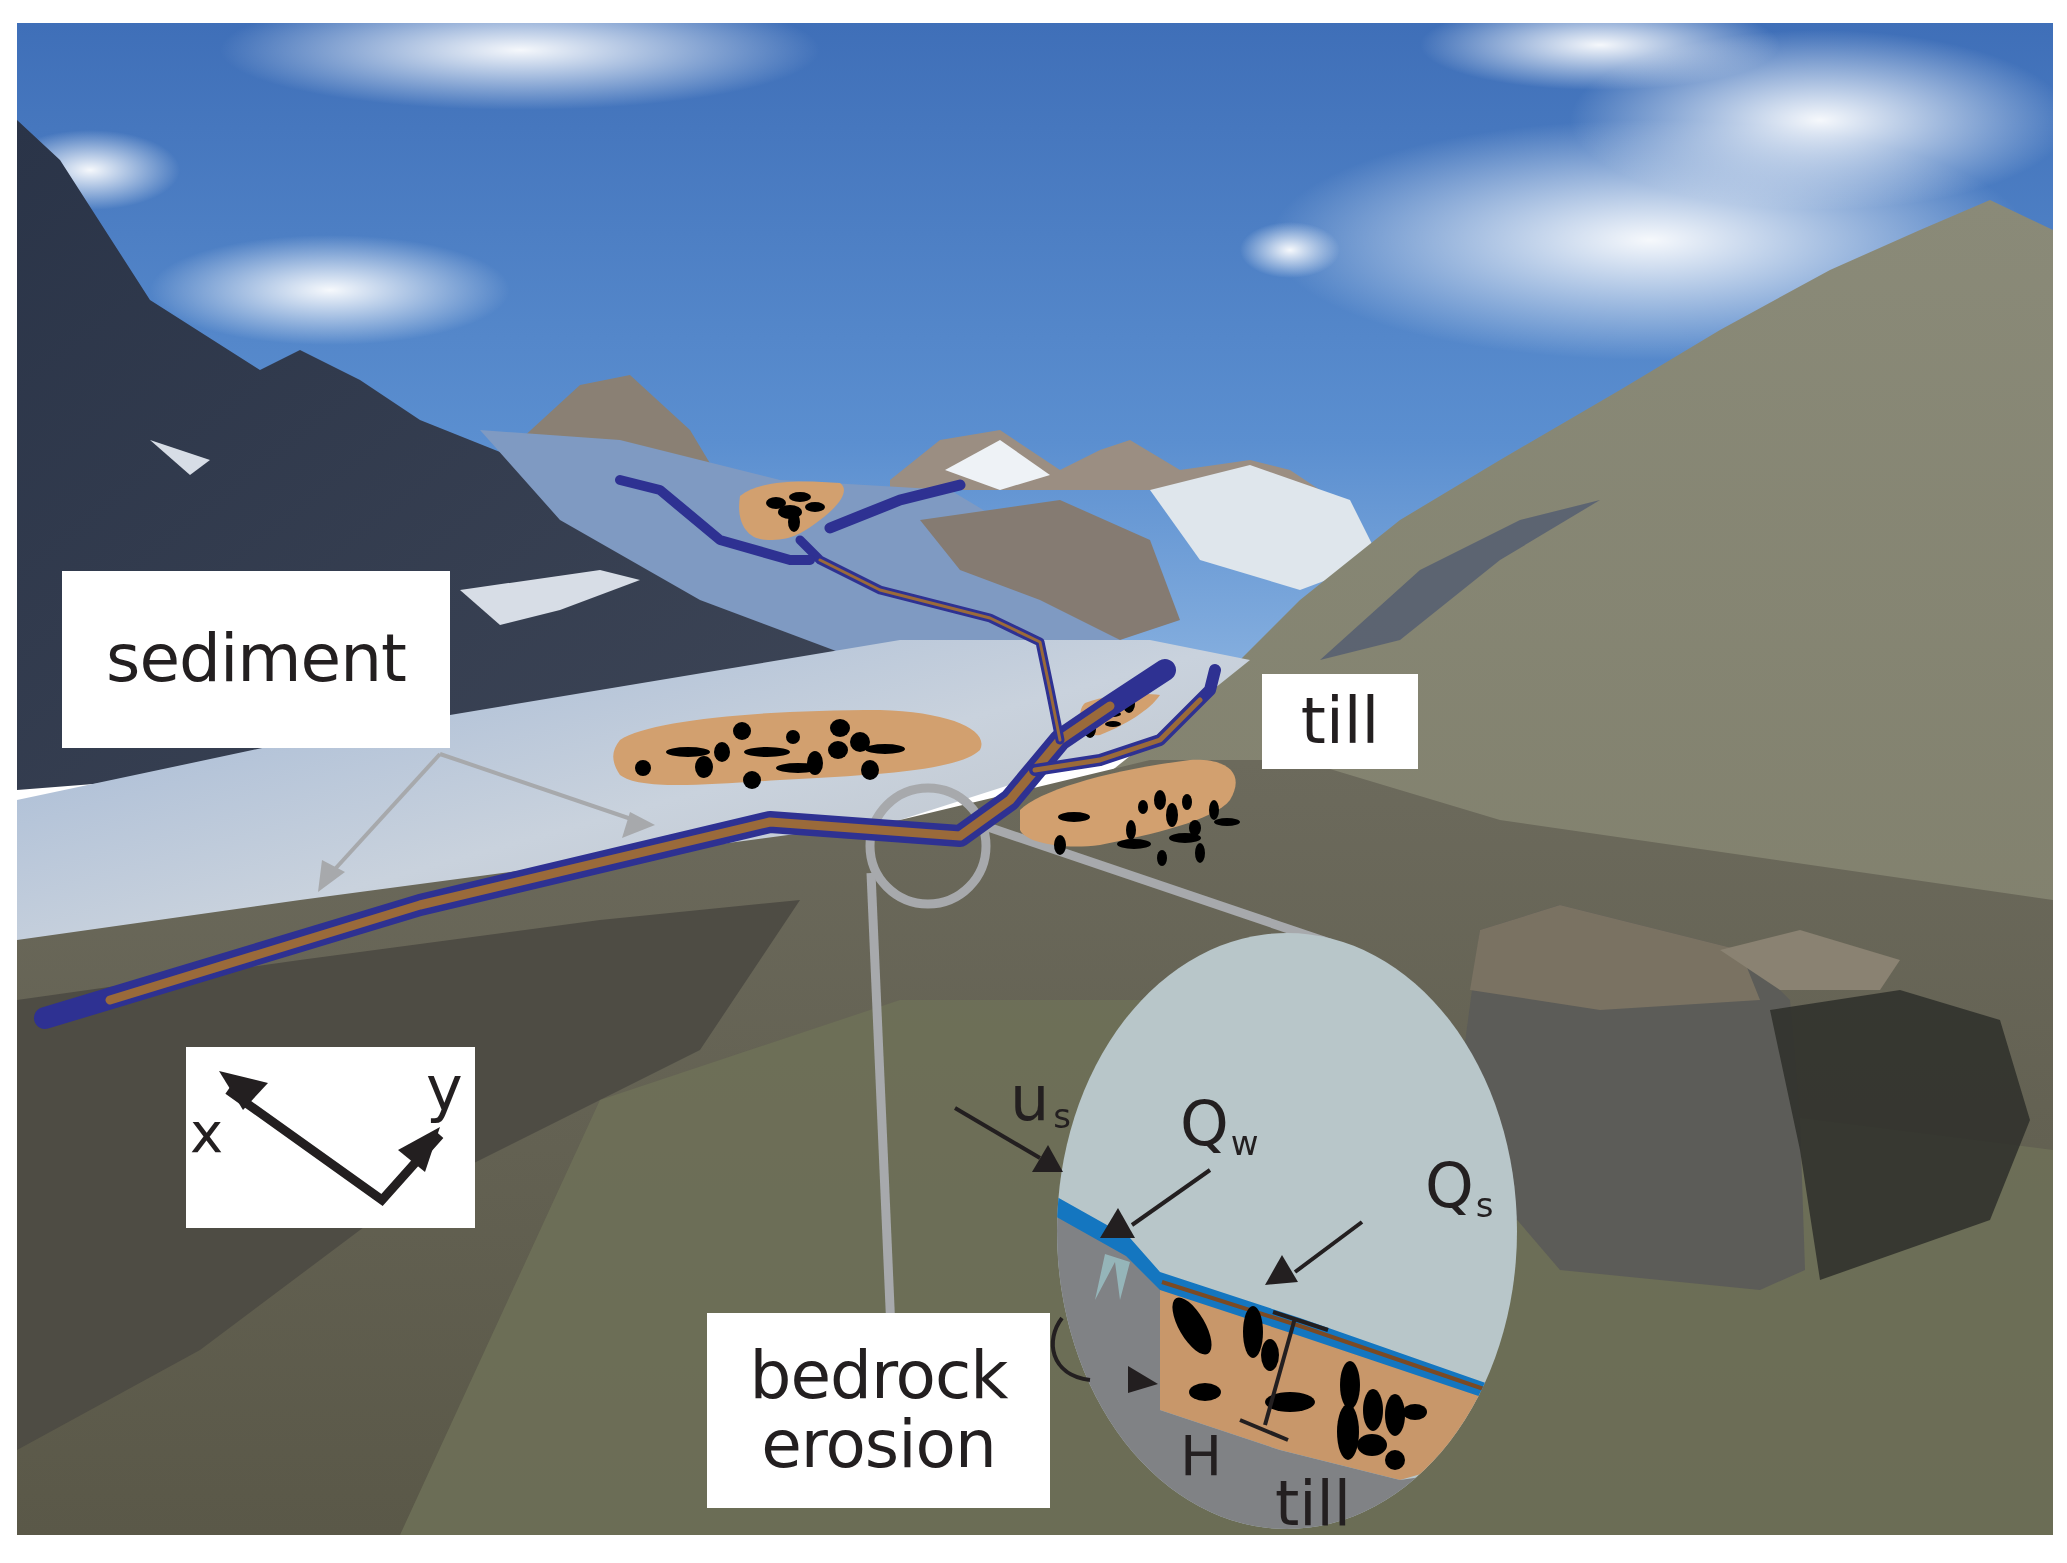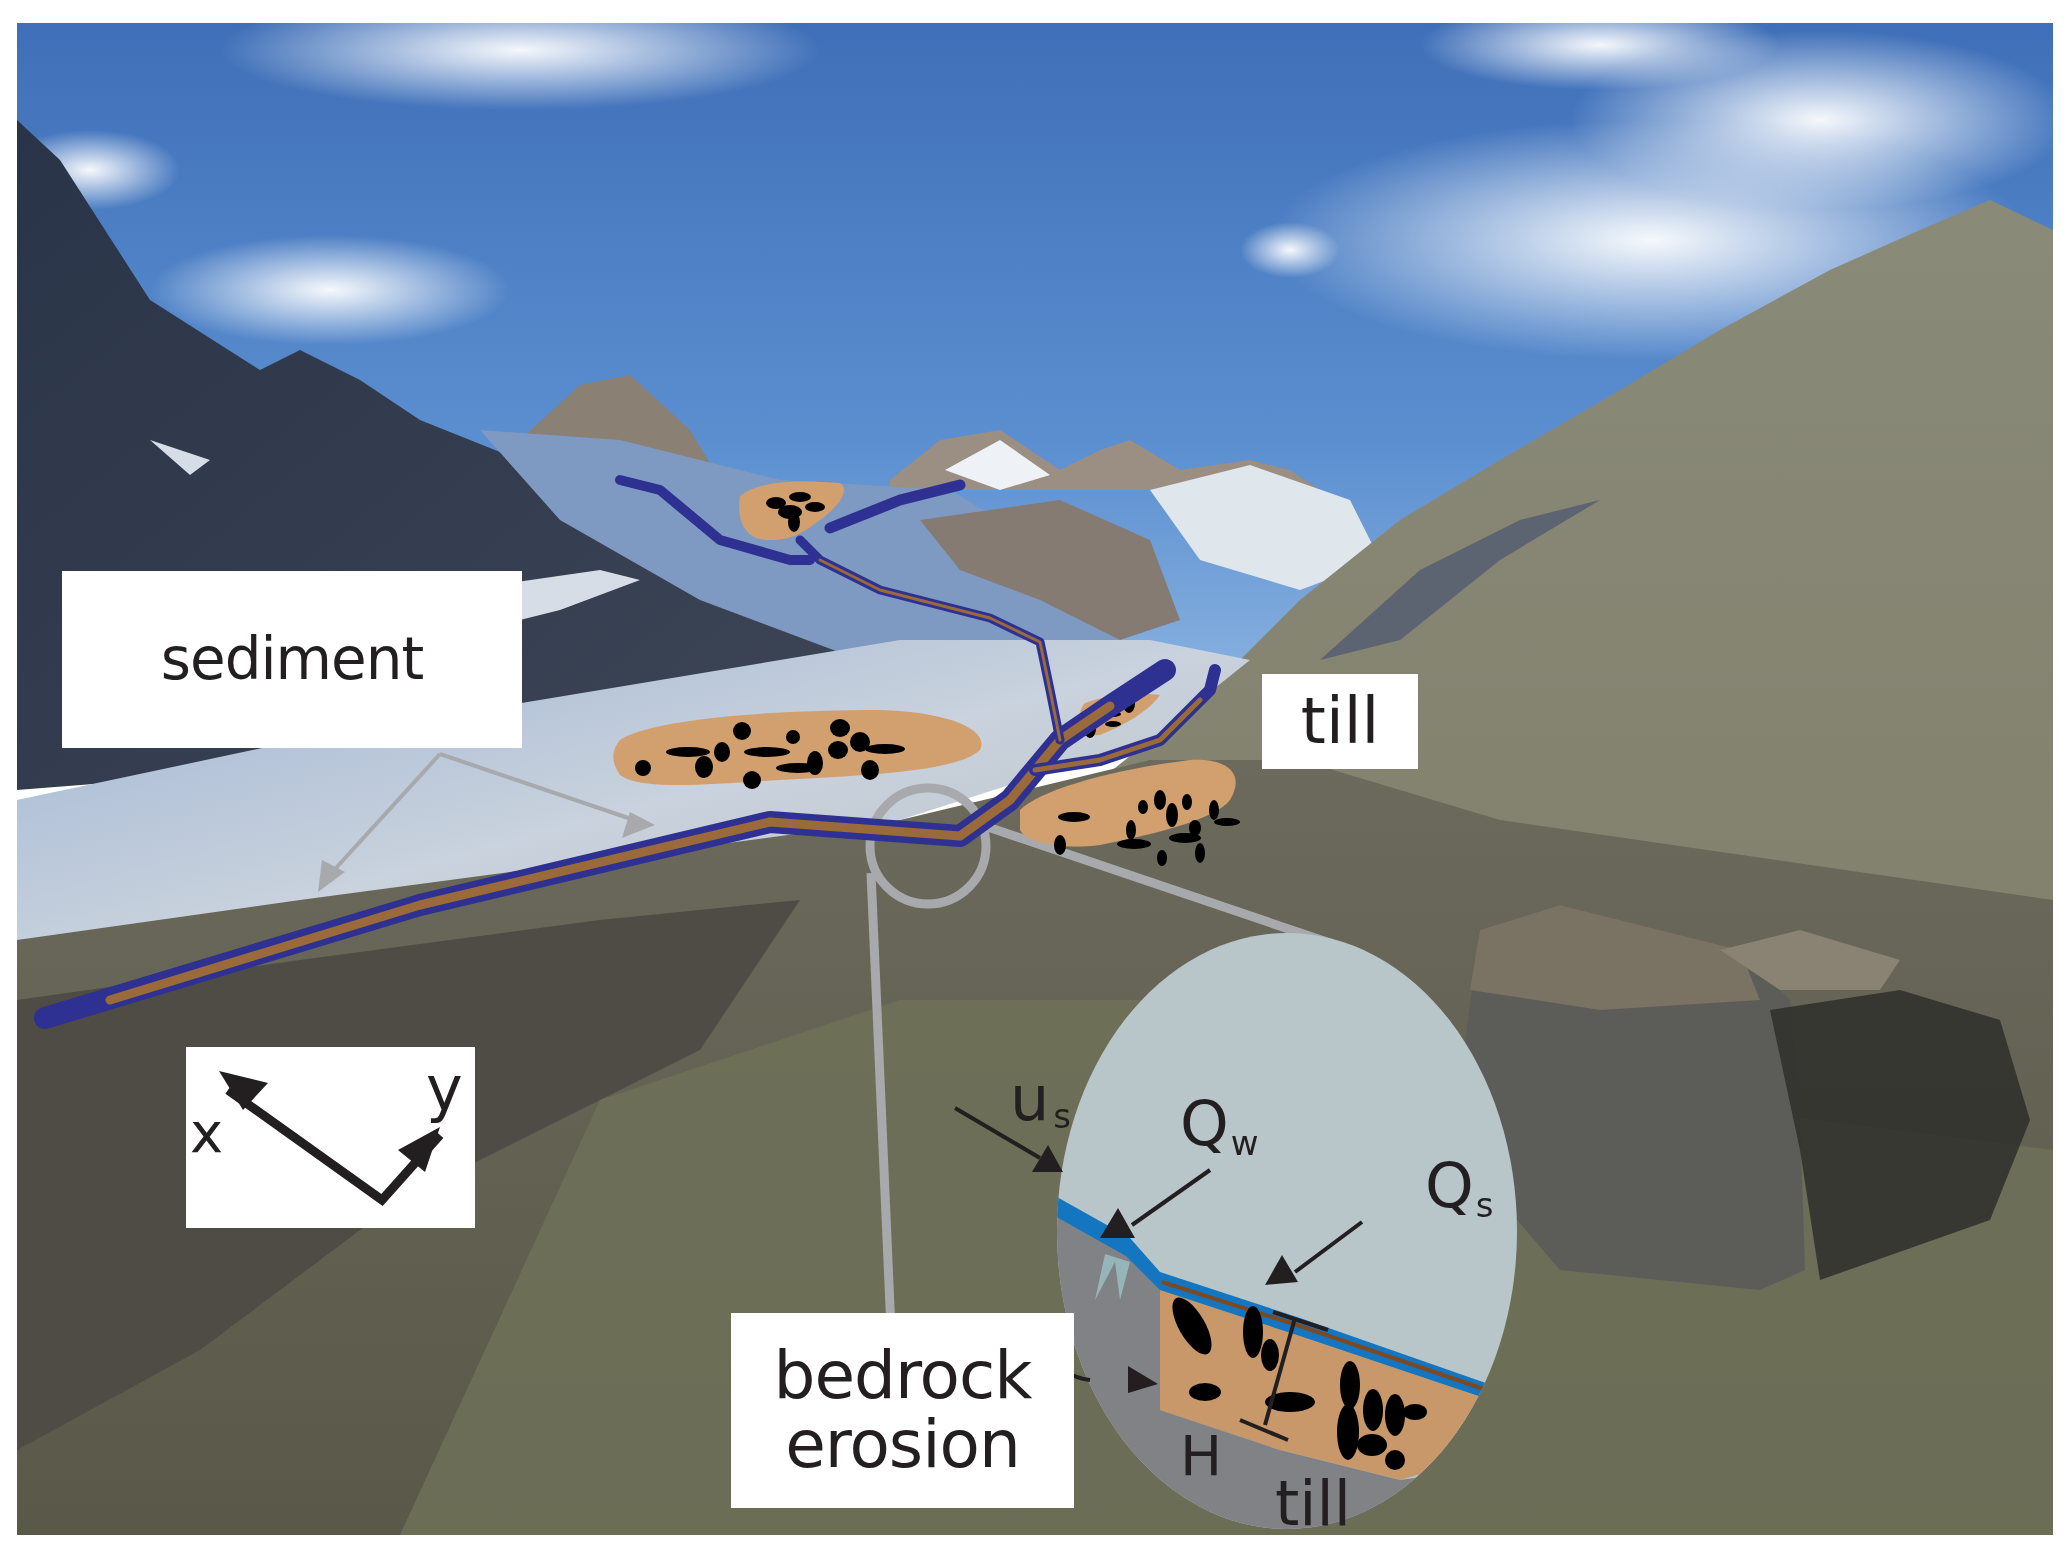--- a/index.html
+++ b/index.html
@@ -1,22 +1,22 @@
 <!DOCTYPE html>
 <html><head>
   <meta charset="utf-8">
   <style>
     html, body { margin: 0; padding: 0; background: #ffffff; }
     body { width: 2067px; height: 1563px; overflow: hidden; position: relative; font-family: "DejaVu Sans", "Liberation Sans", sans-serif; }
     #scene { position: absolute; left: 0; top: 0; width: 2067px; height: 1563px; }
     .label-box { position: absolute; background: #ffffff; color: #231f20; display: flex; align-items: center; justify-content: center; text-align: center; line-height: 1.04; }
     .label-box span { display: block; }
-    #lbl-sediment { left: 62px; top: 571px; width: 460px; height: 177px; font-size: 58px; flex-direction: column; letter-spacing: -1px; text-align: right; }
+    #lbl-sediment { left: 62px; top: 571px; width: 388px; height: 177px; font-size: 66px; flex-direction: column; letter-spacing: -1px; text-align: right; }
     #lbl-till-top { left: 1262px; top: 674px; width: 156px; height: 95px; font-size: 64px; }
-    #lbl-bedrock { left: 707px; top: 1313px; width: 343px; height: 195px; font-size: 66px; flex-direction: column; letter-spacing: -1px; margin-left: 24px; }
+    #lbl-bedrock { left: 707px; top: 1313px; width: 343px; height: 195px; font-size: 66px; flex-direction: column; letter-spacing: -1px; }
     .svg-text { font-family: "DejaVu Sans", "Liberation Sans", sans-serif; fill: #231f20; }
   </style>
 </head>
 <body>
 
 <svg id="scene" viewBox="0 0 2067 1563" xmlns="http://www.w3.org/2000/svg">
   <defs>
     <linearGradient id="skyGrad" x1="0" y1="0" x2="0" y2="1">
       <stop offset="0" stop-color="#3f6fb8"></stop>
       <stop offset="0.6" stop-color="#5b8fd0"></stop>

